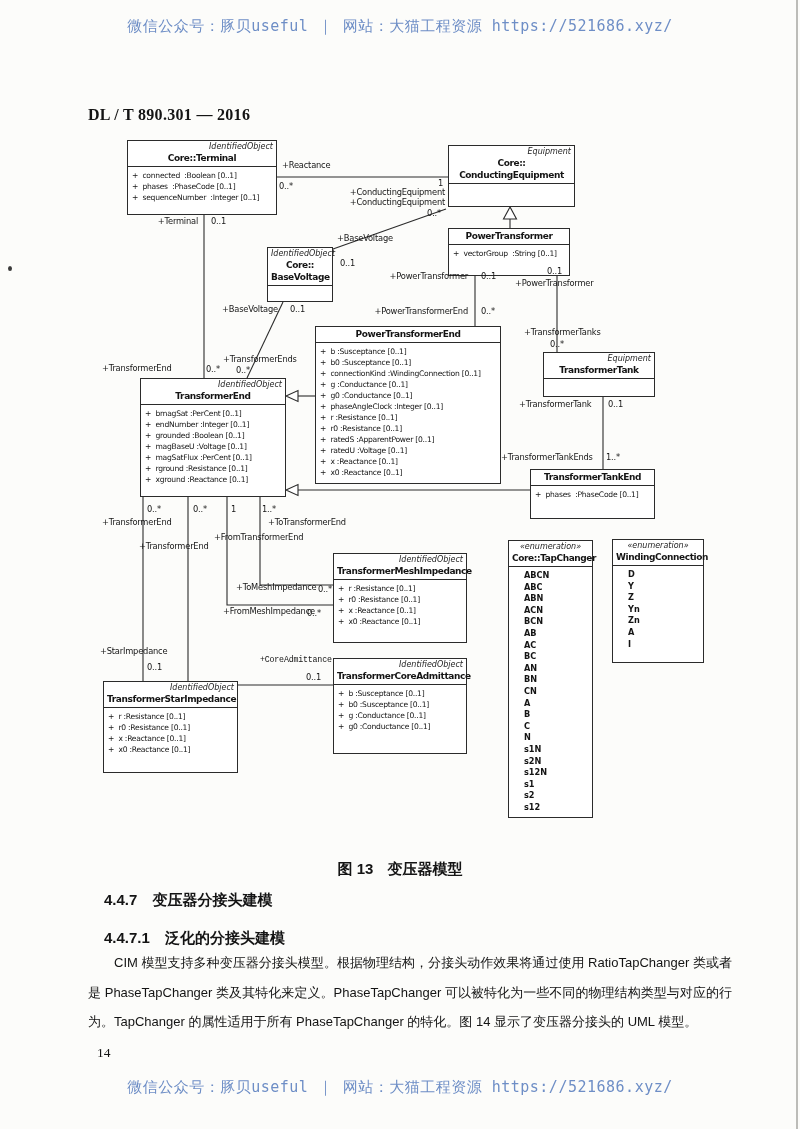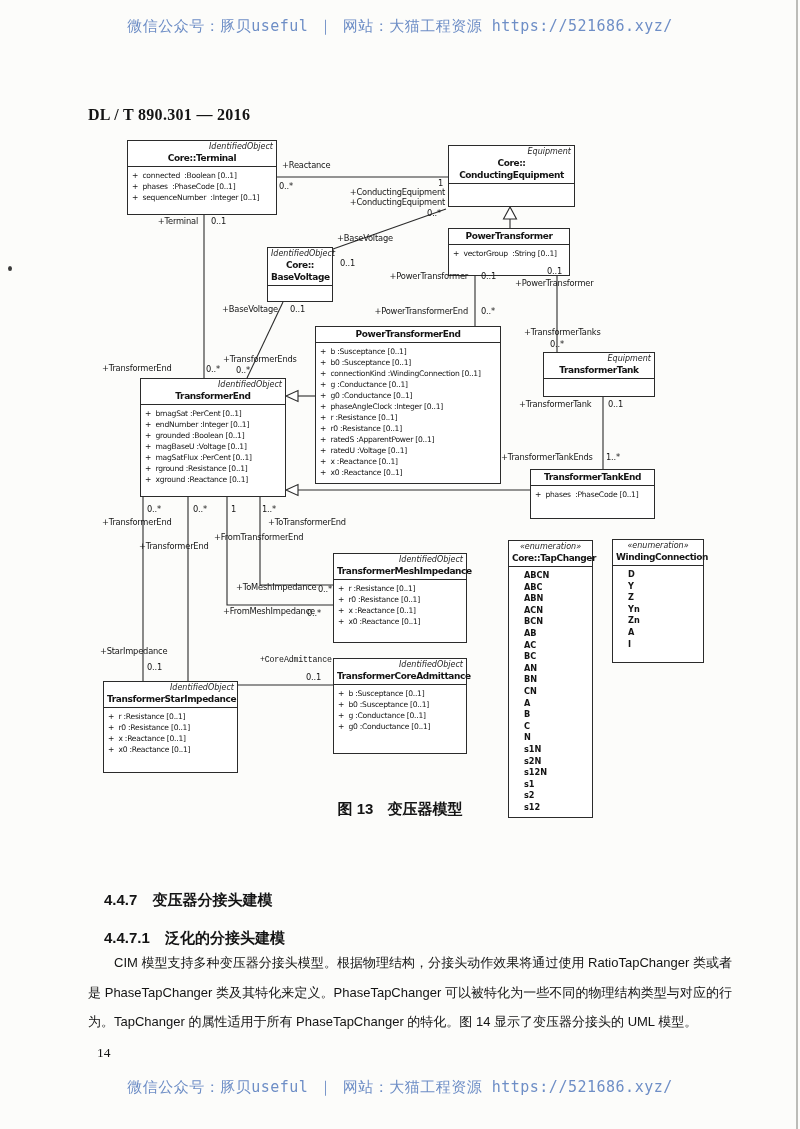--- a/index.html
+++ b/index.html
@@ -18,21 +18,21 @@
            display:flex;flex-direction:column;}
   .uml-head{border-bottom:1.2px solid #2b2b2b;padding:1px 3px 2px;}
   .uml-stereo{font-size:8px;font-style:italic;text-align:right;line-height:10px;color:#1d1d1d;}
   .enum .uml-stereo{text-align:center;}
   .uml-title{font-size:9px;font-weight:bold;text-align:center;line-height:12px;letter-spacing:-.4px;}
   .uml-attrs{flex:1;padding:3px 2px 0 4px;font-size:7.6px;letter-spacing:-.25px;overflow:hidden;}
   .uml-attr{line-height:11px;white-space:pre;}
   .uml-value{line-height:11.6px;font-weight:bold;font-size:8.2px;padding-left:11px;letter-spacing:0;}
   .edge-label{position:absolute;font-size:8.3px;letter-spacing:-.2px;white-space:nowrap;line-height:9px;color:#151515;}
   
-  .fig-caption{position:absolute;top:800px;width:100%;text-align:center;font-size:15px;font-weight:bold;
+  .fig-caption{position:absolute;top:860px;width:100%;text-align:center;font-size:15px;font-weight:bold;
                font-family:"Liberation Sans",sans-serif;}
   .fig-caption .gap{display:inline-block;width:14px;}
   .heading{position:absolute;left:104px;font-size:15px;font-weight:bold;font-family:"Liberation Sans",sans-serif;margin-top:9px;}
   .h1{top:882px;} .h2{top:920px;}
   .heading .ht{margin-left:15px;}
   .para{position:absolute;left:88px;top:948px;width:644px;font-family:Liberation Sans, sans-serif;
         font-size:13px;line-height:29.5px;text-align:justify;text-indent:2em;}
   .page-num{position:absolute;left:97px;top:1045px;font-family:"Liberation Serif",serif;font-size:13.5px;}
   .scan-edge{position:absolute;right:2px;top:0;width:2px;height:1129px;background:#bcbcb8;}
   .speck{position:absolute;left:8px;top:266px;width:4px;height:5px;background:#3a3a3a;border-radius:50%;}

